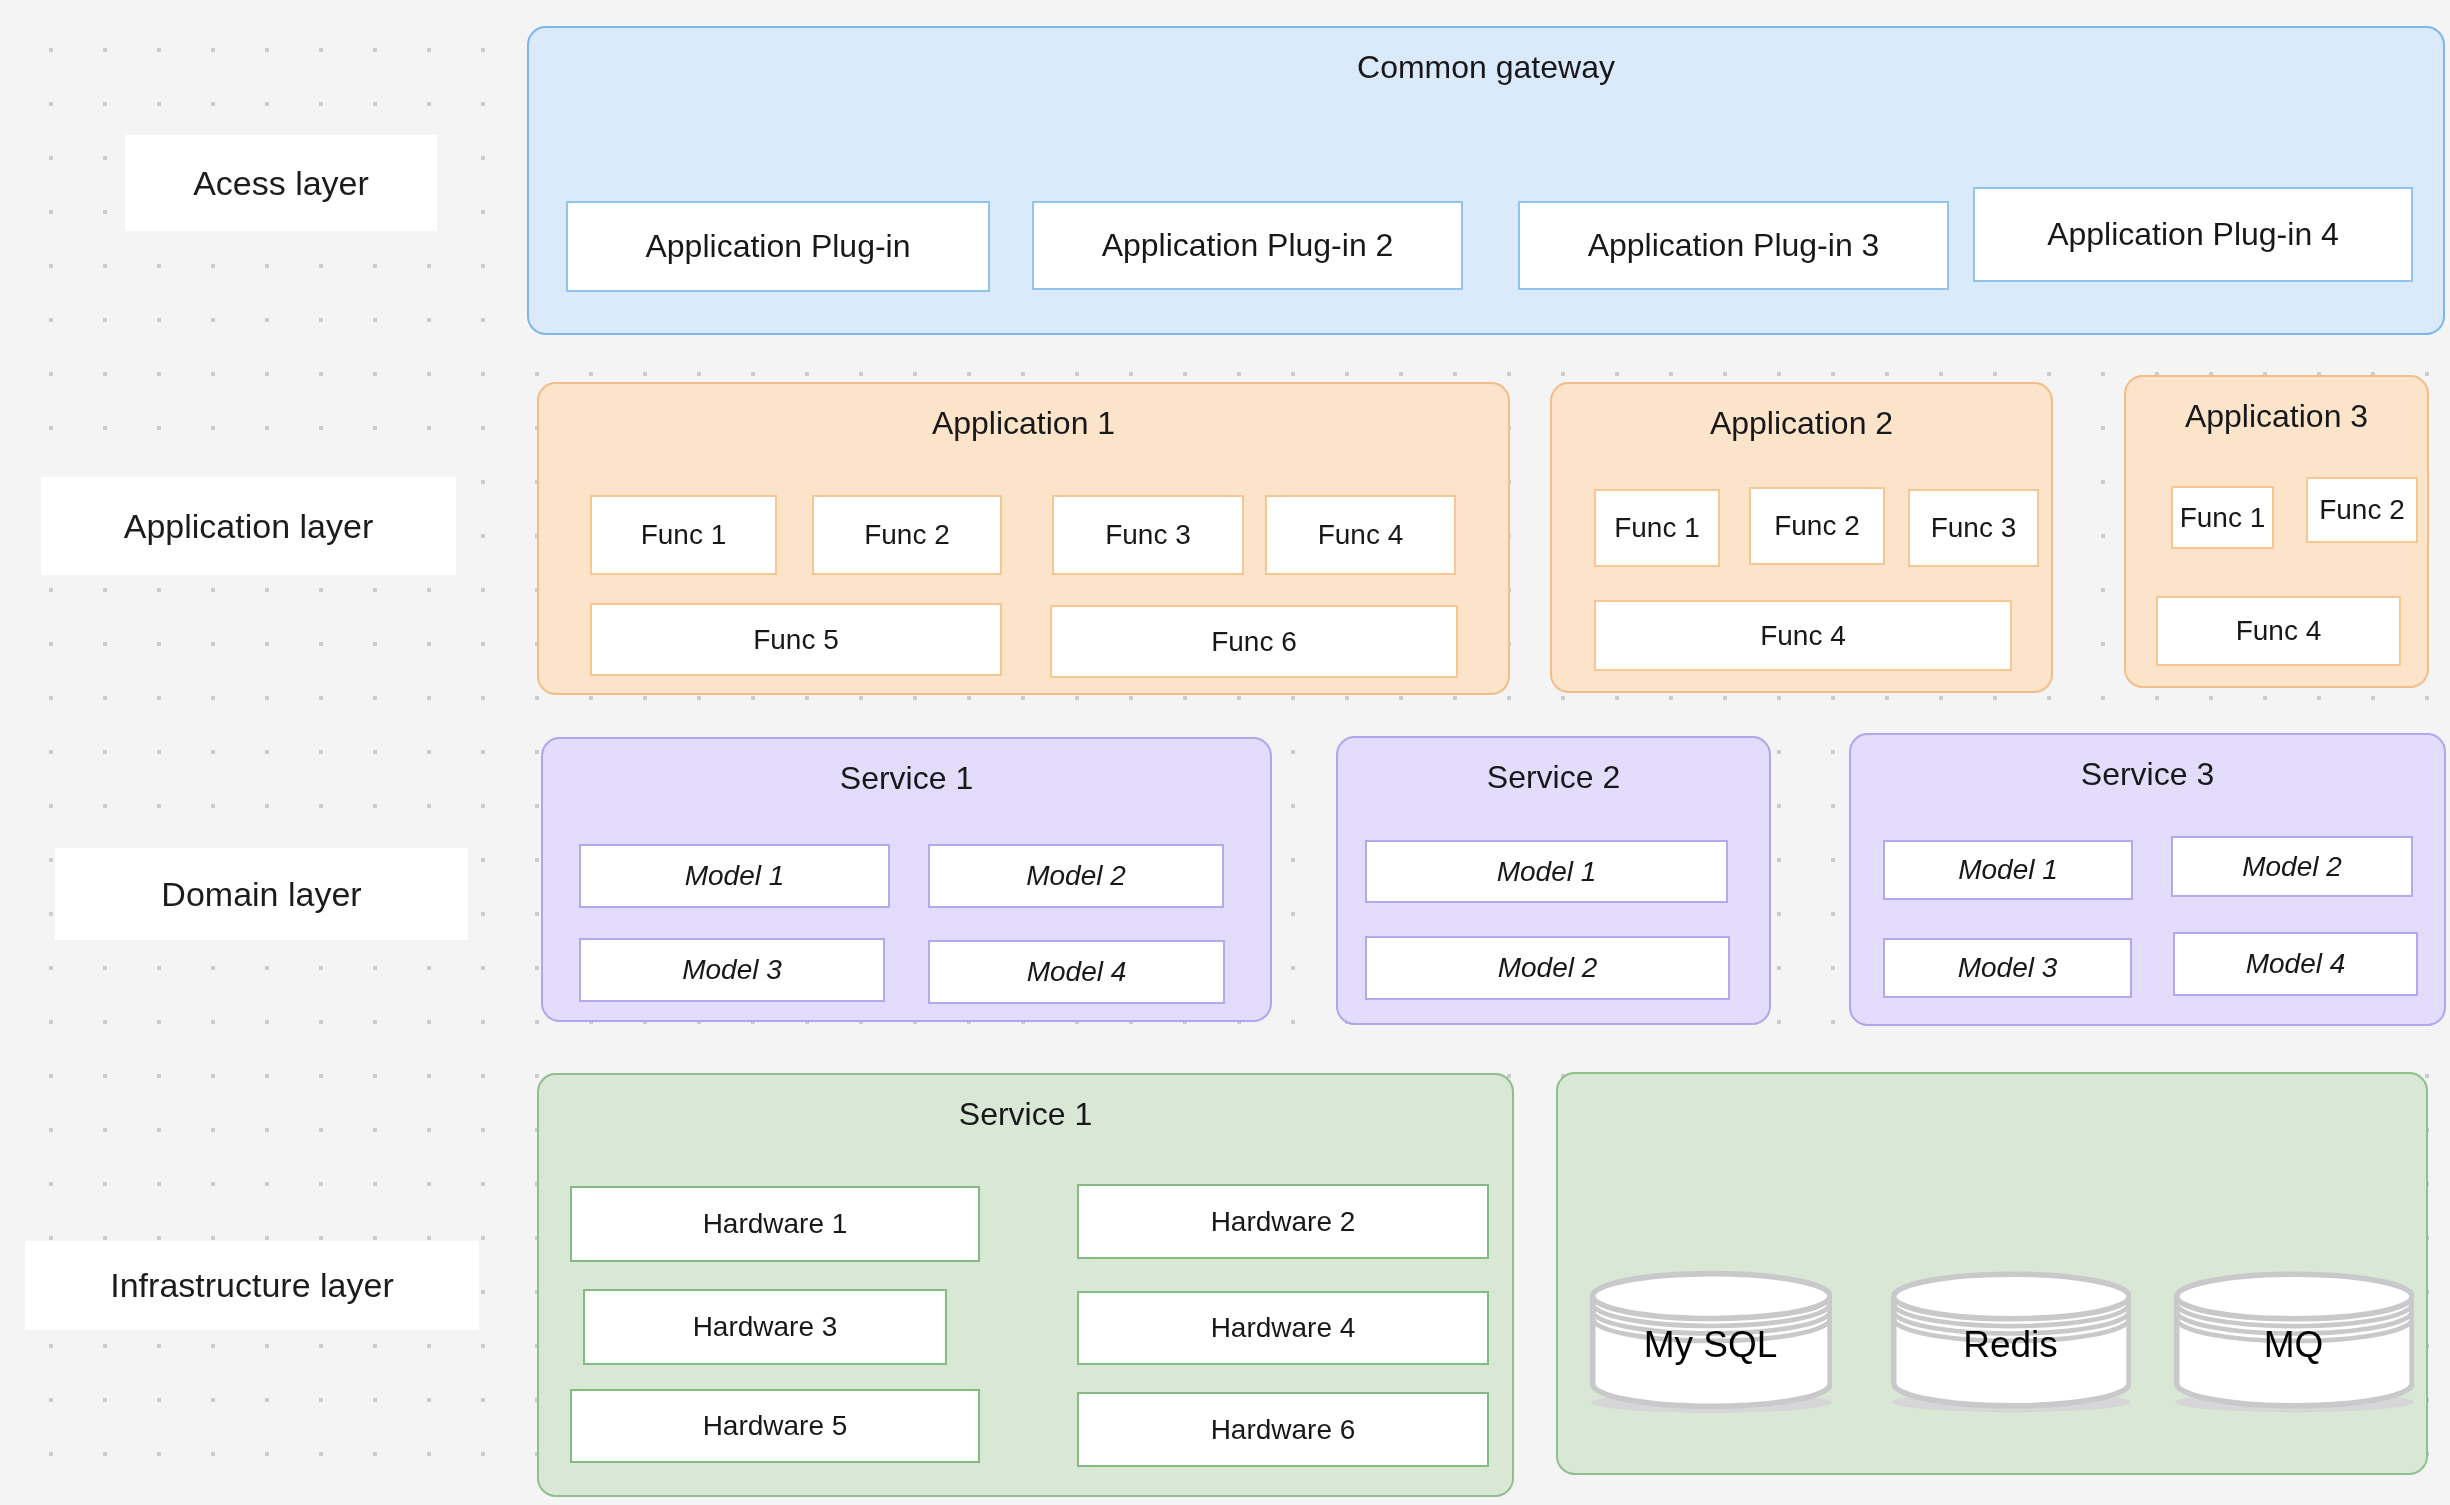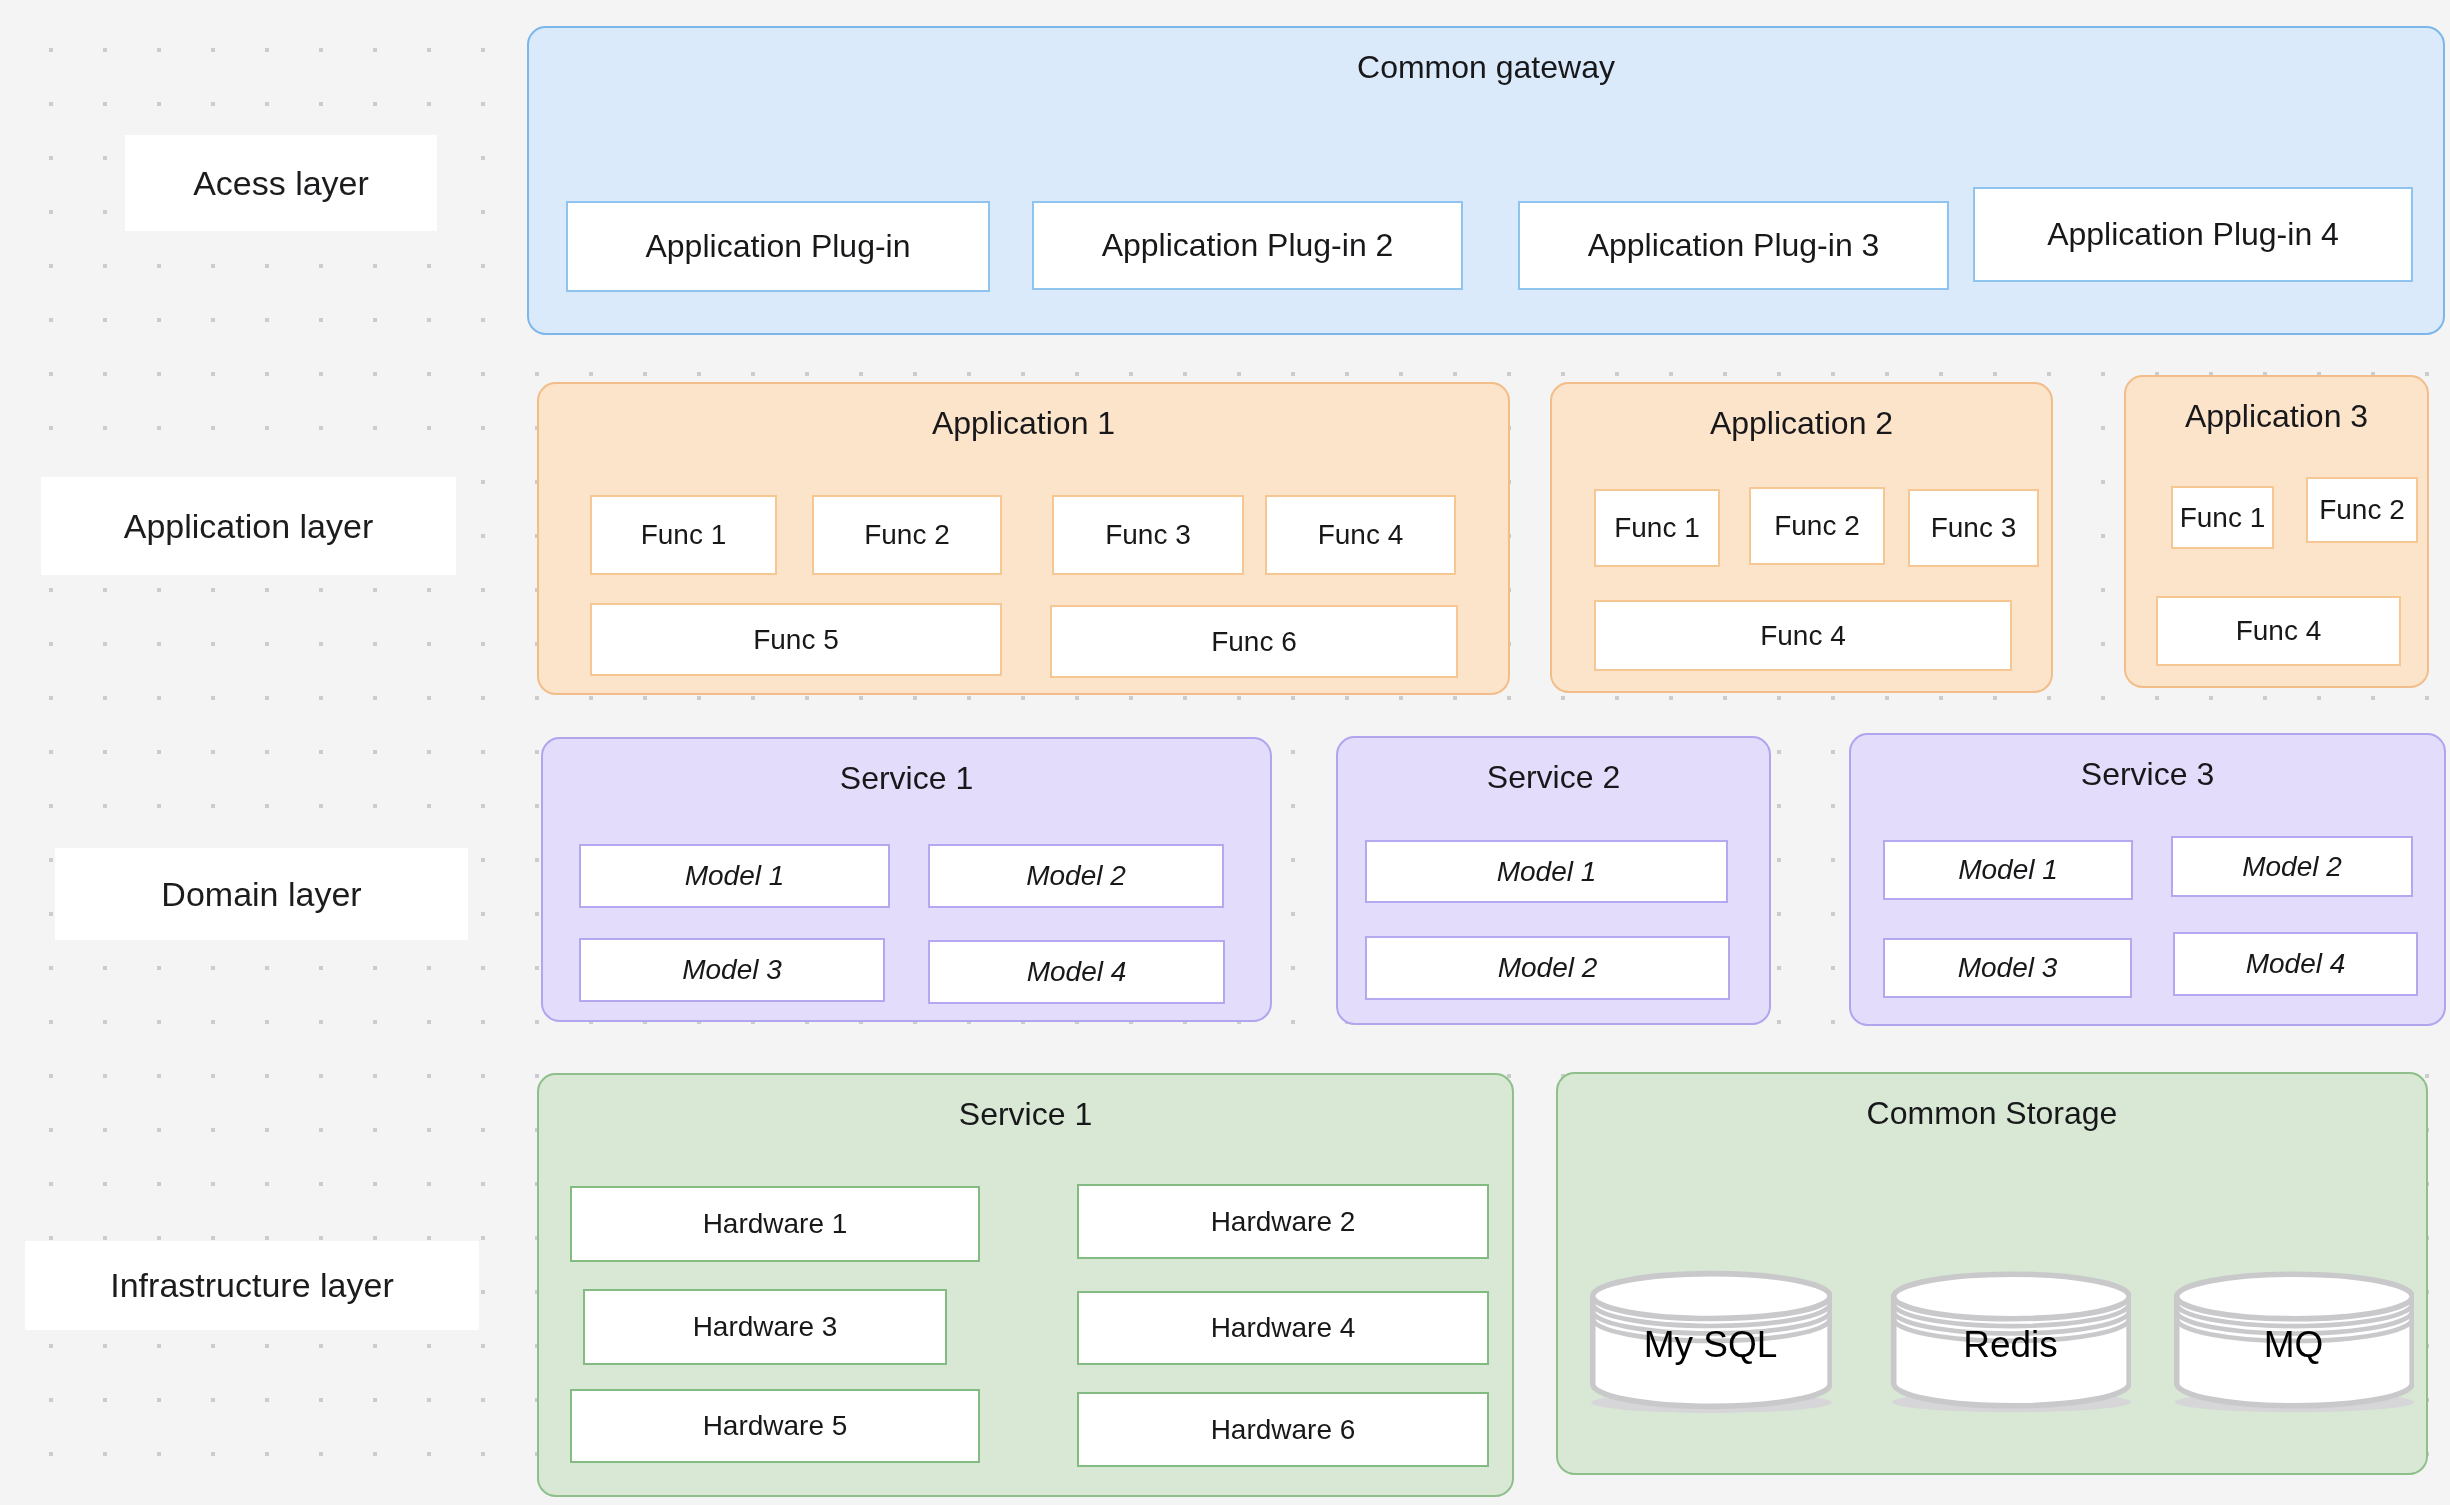--- a/index.html
+++ b/index.html
@@ -205,21 +205,20 @@
     </div>
     <div class="node n-infra" style="left:31px; top:314px; width:410px; height:74px;">
       <span>Hardware 5</span>
     </div>
     <div class="node n-infra" style="left:538px; top:317px; width:412px; height:75px;">
       <span>Hardware 6</span>
     </div>
   </div>
 
   <div class="container c-infra" style="left:1556px; top:1072px; width:872px; height:403px;">
-    <div class="title">Common Storage</div>
 
     <div class="cylinder" style="left:31px; top:192px; width:243px; height:148px;">
       <svg width="243" height="148" viewBox="0 0 260 158">
         <ellipse cx="131" cy="146" rx="129" ry="11" fill="#d6d6d8"></ellipse>
         <path d="M4 32 L4 126 A127 24 0 0 0 258 126 L258 32" fill="#ffffff" stroke="#c9c9cb" stroke-width="6"></path>
         <ellipse cx="131" cy="32" rx="127" ry="24" fill="#ffffff" stroke="#c9c9cb" stroke-width="6"></ellipse>
         <path d="M4 40 A127 24 0 0 0 258 40" fill="none" stroke="#c9c9cb" stroke-width="5"></path>
         <path d="M4 48 A127 24 0 0 0 258 48" fill="none" stroke="#c9c9cb" stroke-width="5"></path>
         <path d="M4 56 A127 24 0 0 0 258 56" fill="none" stroke="#c9c9cb" stroke-width="5"></path>
       </svg>

